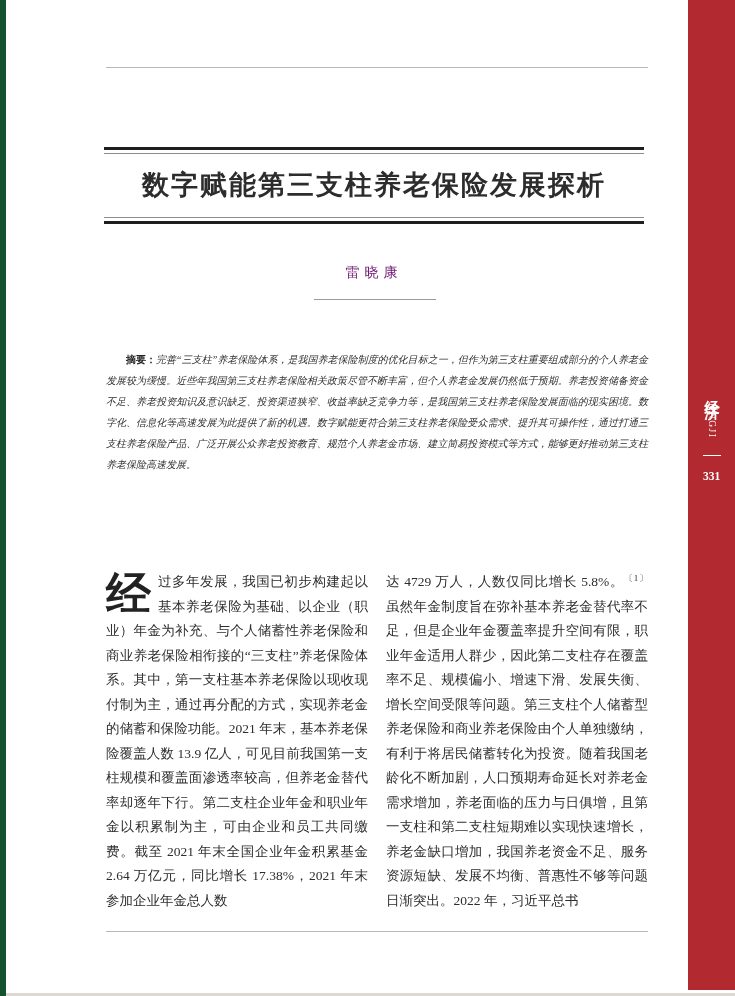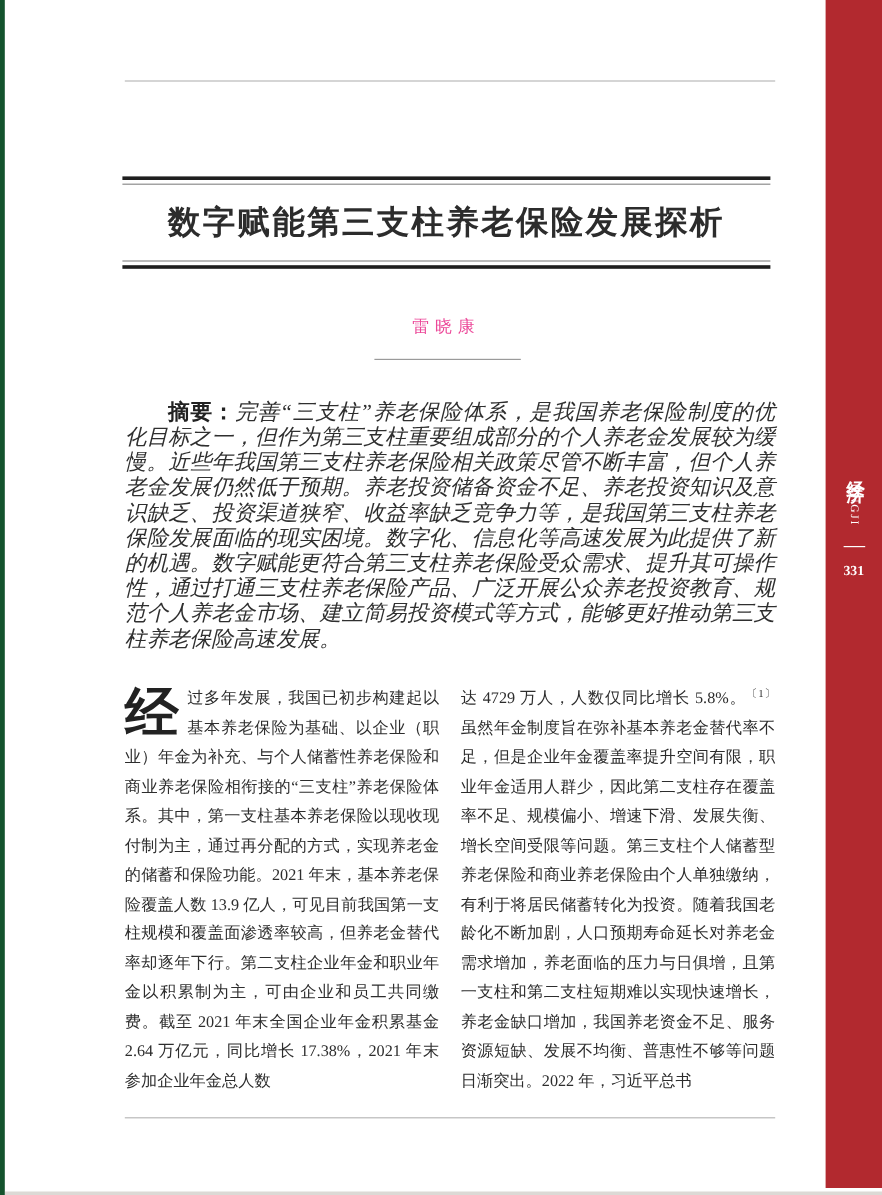--- a/index.html
+++ b/index.html
@@ -7,21 +7,21 @@
     padding: 0;
     background: #fafaf9;
     font-family: "Liberation Serif", "DejaVu Serif", serif;
   }
   .page {
     position: relative;
     width: 735px;
     height: 996px;
     background: #ffffff;
     overflow: hidden;
-    border-left: 4px solid #14532d;
+    border-left: 6px solid #14532d;
     box-sizing: border-box;
     box-shadow: inset 0 -3px 0 #dcd9d5;
   }
   
   .red-bar {
     position: absolute;
     top: 0;
     right: 0;
     width: 47px;
     height: 990px;
@@ -92,36 +92,36 @@
     font-family: "Liberation Sans", "DejaVu Sans", sans-serif;
   }
   .author {
     position: absolute;
     top: 264px;
     left: 98px;
     width: 540px;
     text-align: center;
     font-size: 14px;
     letter-spacing: 5px;
-    color: #ec4899;
+    color: #701a75;
   }
   .author-line {
     position: absolute;
     top: 299px;
     left: 308px;
     width: 122px;
     border-top: 1.5px solid #9a9a9a;
   }
   
   .abstract {
     position: absolute;
-    top: 333px;
+    top: 349px;
     left: 100px;
     width: 542px;
-    font-size: 18px;
+    font-size: 10px;
     line-height: 21px;
     text-align: justify;
     color: #2f2f2f;
     font-style: italic;
   }
   .abstract p { margin: 0; text-indent: 2em; }
   .abstract b.label {
     font-style: normal;
     font-weight: bold;
     color: #222222;

